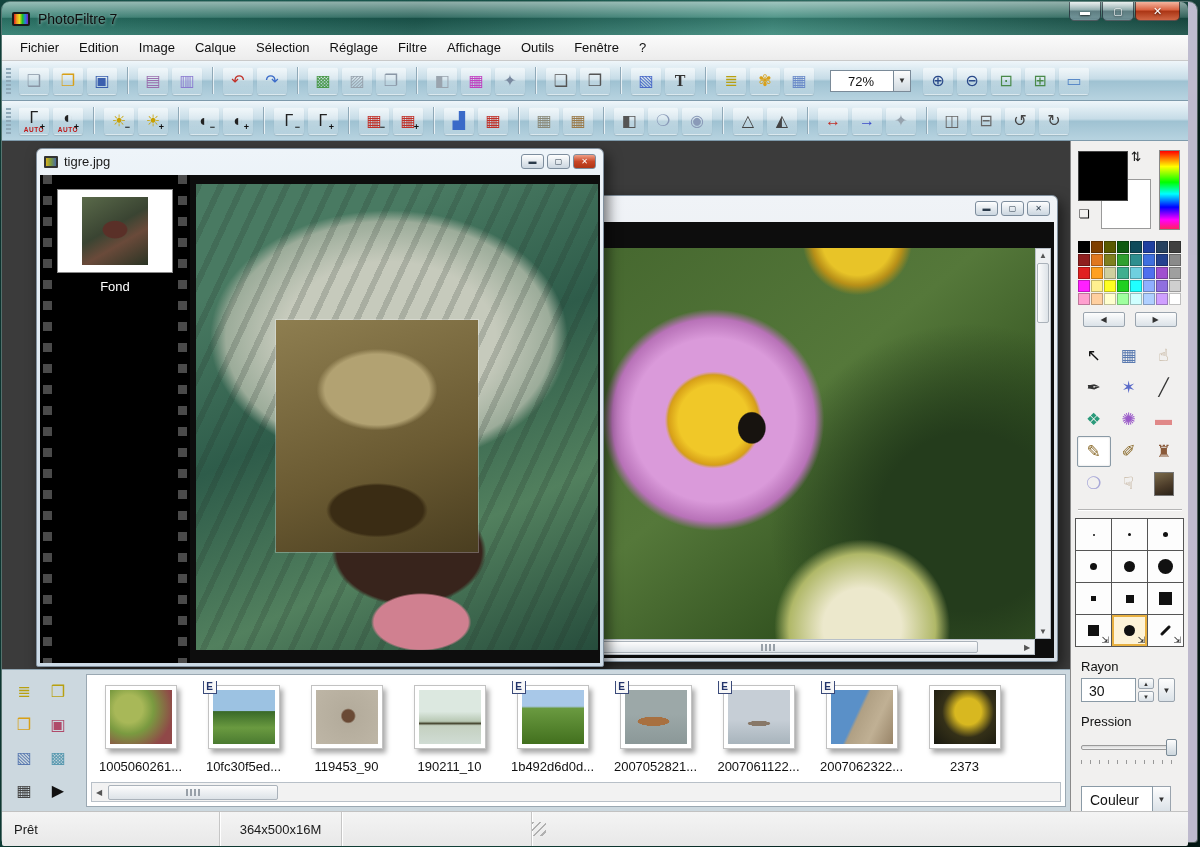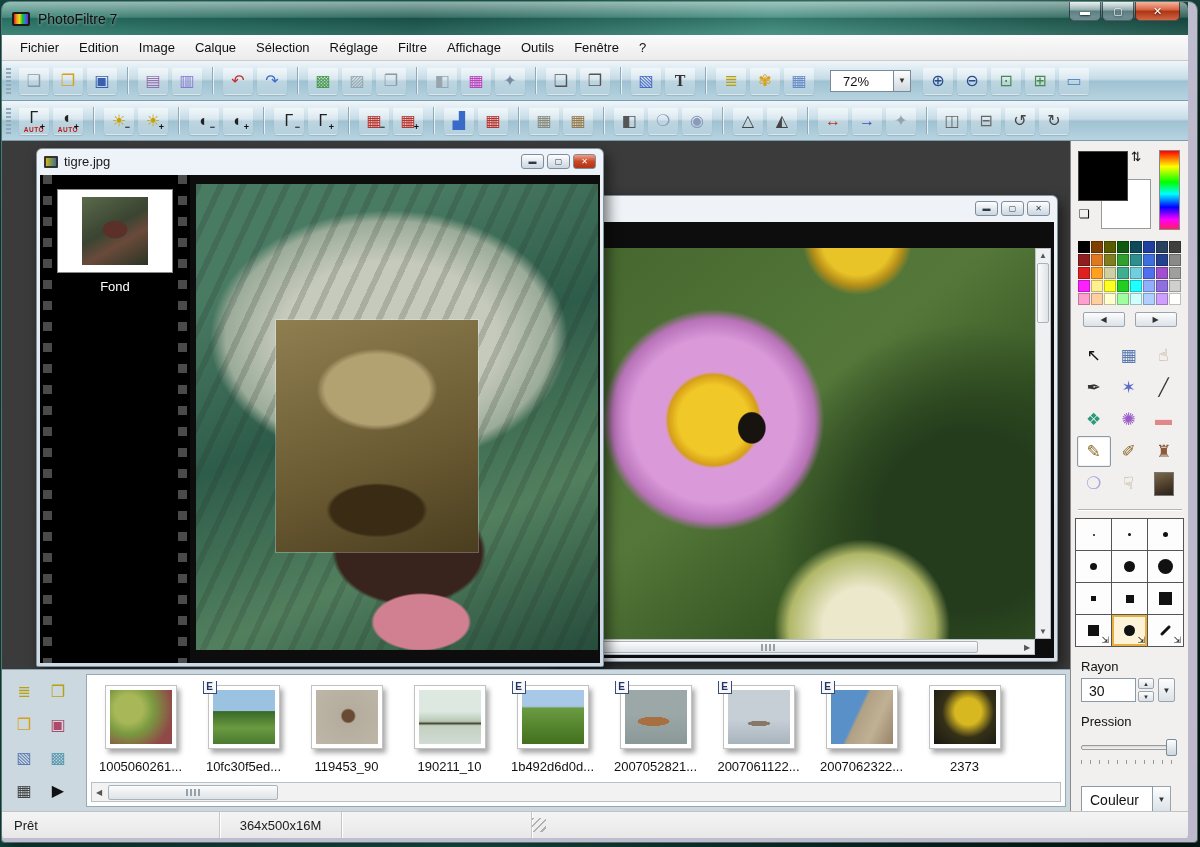--- a/index.html
+++ b/index.html
@@ -36,21 +36,21 @@
   #toolbar1{top:59px;} #toolbar2{top:99px;}
   .drag{width:5px;height:26px;margin:0 6px 0 4px;background:repeating-linear-gradient(180deg,#8fa9b8 0 2px,transparent 2px 4px);}
   .tb-btn{width:30px;height:28px;margin:0 2px;border:1px solid rgba(130,155,170,.0);border-radius:3px;
     display:flex;flex-direction:column;align-items:center;justify-content:center;position:relative;
     background:linear-gradient(180deg,rgba(255,255,255,.55),rgba(255,255,255,.08));box-shadow:0 1px 1px rgba(0,0,0,.12);}
   .tb-btn .glyph{font-size:16px;line-height:17px;}
   .tb-btn .sign{position:absolute;right:3px;bottom:2px;font-size:9px;font-weight:bold;color:#111;}
   .tb-btn .sub{font-size:6.5px;font-weight:bold;color:#c01818;letter-spacing:.5px;line-height:7px;}
   .tsep{width:1px;height:27px;background:#8fa9b8;box-shadow:1px 0 0 rgba(255,255,255,.7);margin:0 8px;}
   #zoom-wrap{display:flex;align-items:center;margin:0 10px 0 14px;}
-  #zoom-box{width:64px;height:22px;background:#fff;border:1px solid #7a8a98;font-size:13px;color:#111;padding:3px 0 0 12px;}
+  #zoom-box{width:64px;height:22px;background:#fff;border:1px solid #7a8a98;font-size:13px;color:#111;padding:3px 0 0 17px;}
   #zoom-drop{width:17px;height:22px;border:1px solid #7a8a98;border-left:none;font-size:8px;color:#333;
     background:linear-gradient(#fdfdfd,#cfd9e0);display:flex;align-items:center;justify-content:center;}
   
   #workarea{position:absolute;left:0;top:139px;width:1068px;height:528px;background:#3b3b3b;overflow:hidden;}
   .docwin{position:absolute;background:linear-gradient(#eef4f9,#ccdae6);border:1px solid #82919f;
     border-radius:6px 6px 2px 2px;box-shadow:4px 6px 14px rgba(0,0,0,.55);}
   .dtitle{height:25px;display:flex;align-items:center;gap:6px;padding:0 7px;font-size:13px;color:#1a1a1a;}
   .dicon{width:14px;height:12px;border:2px solid #333;border-radius:1px;
     background:linear-gradient(90deg,#d8b020,#7a9a40,#4a6aa0);}
   .dctl{margin-left:auto;display:flex;gap:3px;}
@@ -163,21 +163,21 @@
   .pol{position:relative;width:72px;height:64px;margin:4px auto 0;background:#fff;border:1px solid #c2c2c2;
     box-shadow:3px 4px 5px rgba(0,0,0,.35);}
   .pimg{position:absolute;inset:4px;}
   .badge{position:absolute;left:-6px;top:-6px;width:14px;height:14px;background:#f8f8f8;border:1px solid #3a4a7a;
     color:#22336a;font-size:10px;font-weight:bold;line-height:12px;text-align:center;}
   .thumb-label{margin-top:10px;font-size:13px;color:#111;}
   #exp-scroll{position:absolute;left:4px;right:4px;bottom:4px;height:20px;border:1px solid #b8c0c8;background:#f2f2f2;display:flex;align-items:center;}
   .sthumbE{height:15px;flex:0 0 170px;margin-left:2px;border:1px solid #aab2ba;border-radius:2px;
     background:linear-gradient(#fcfcfc,#dde3e8);display:flex;align-items:center;justify-content:center;}
   
-  #statusbar{position:absolute;left:0;top:809px;width:1186px;height:27px;background:linear-gradient(#f4f4f4,#e8e8e8);
+  #statusbar{position:absolute;left:0;top:809px;width:1186px;height:35px;background:linear-gradient(#f4f4f4,#e8e8e8);
     border-top:1px solid #c2c2c2;display:flex;align-items:center;font-size:13px;color:#1a1a1a;border-radius:0 0 2px 2px;}
   .ssec{height:100%;display:flex;align-items:center;border-right:1px solid #c6c6c6;box-shadow:1px 0 0 #fff;}
   #st-ready{width:218px;padding-left:12px;}
   #st-dims{width:122px;justify-content:center;}
   #st-blank{width:190px;}
   #st-path{flex:1;padding-left:14px;}
   #st-grip{width:14px;height:14px;margin-right:4px;
     background:repeating-linear-gradient(135deg,#b0b0b0 0 2px,transparent 2px 5px);}
 </style>
 </head>

